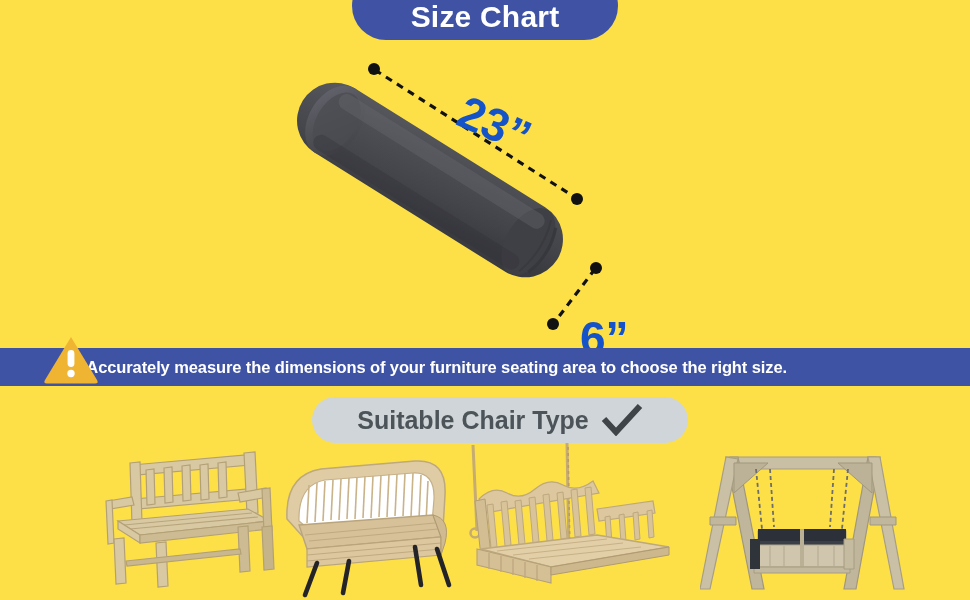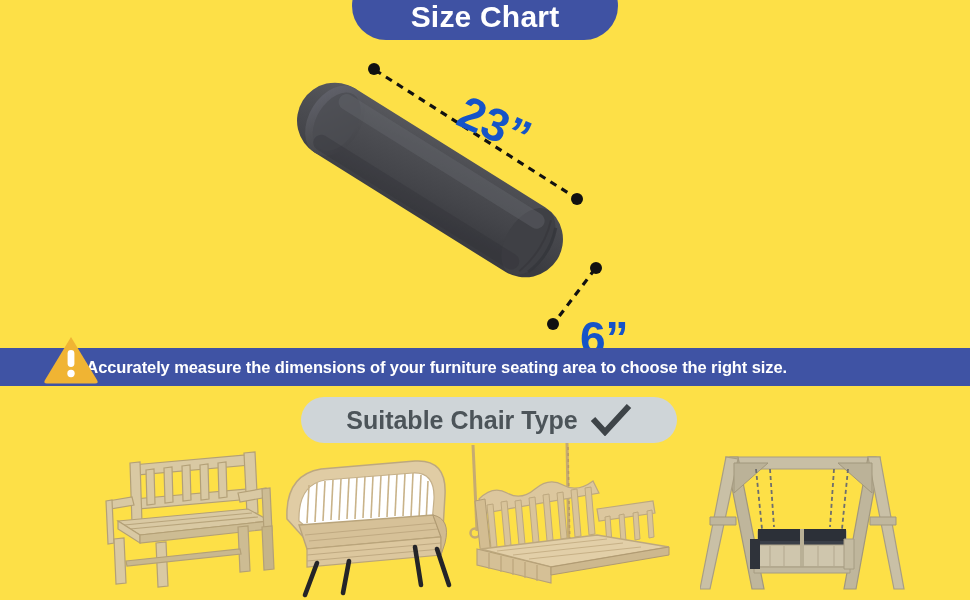--- a/index.html
+++ b/index.html
@@ -110,21 +110,21 @@
     position: absolute;
     left: 43px;
     top: 334px;
     width: 56px;
     height: 50px;
   }
 
   
   .chair-type-pill {
     position: absolute;
-    left: 301px;
+    left: 312px;
     top: 397px;
     width: 376px;
     height: 46px;
     background: #cfd5d8;
     border-radius: 23px;
     display: flex;
     align-items: center;
     justify-content: center;
     gap: 12px;
   }

